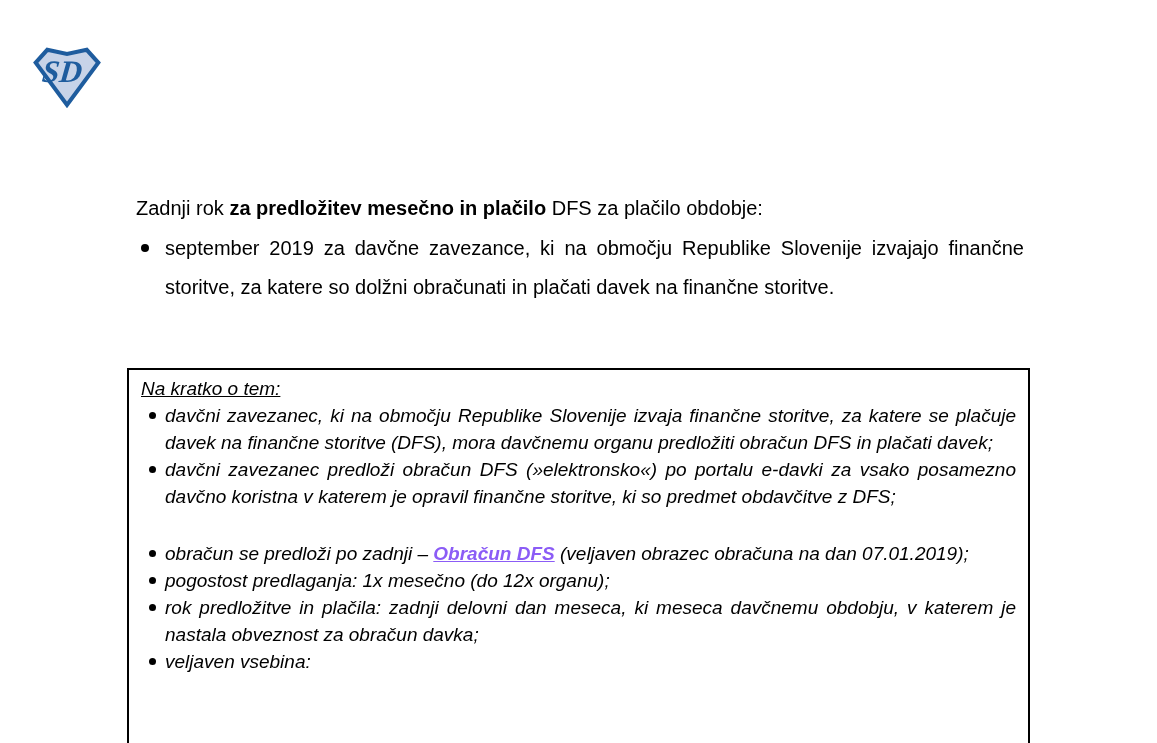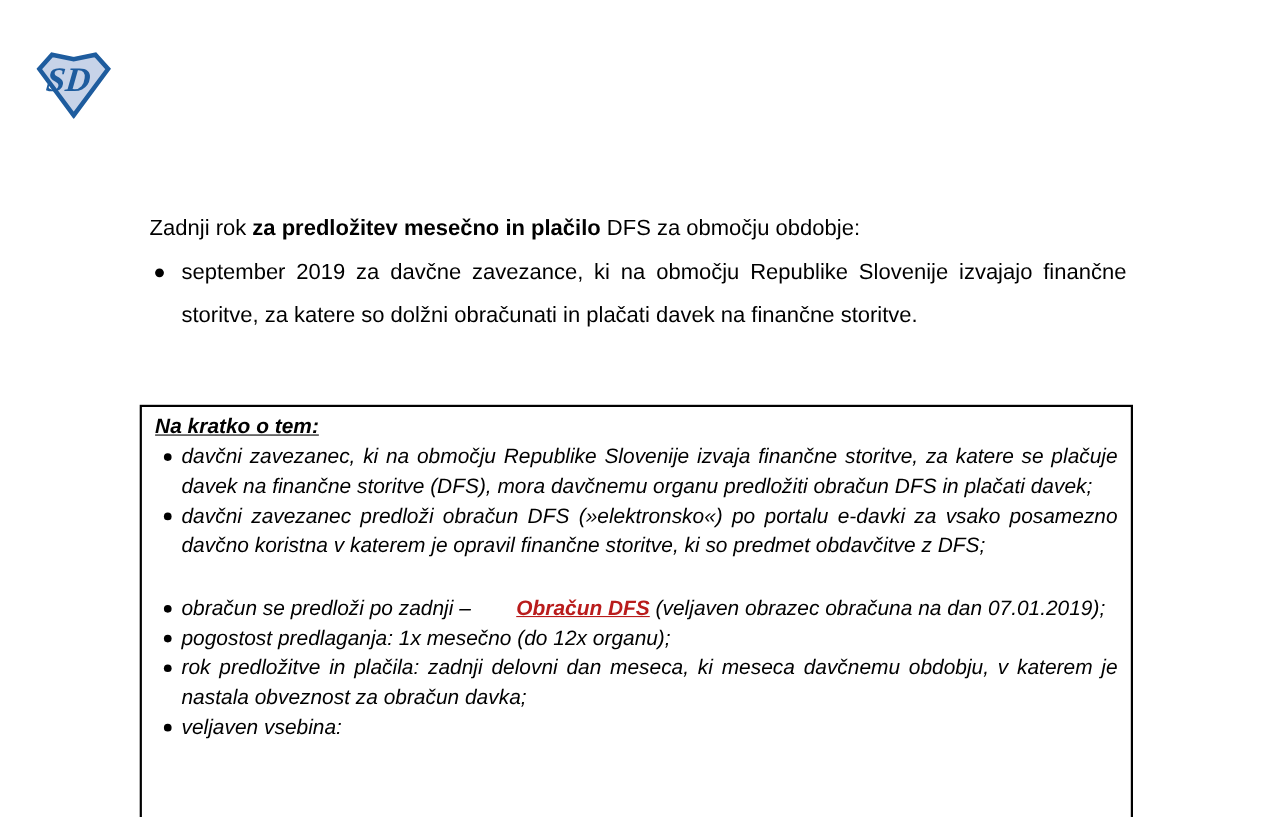--- a/index.html
+++ b/index.html
@@ -72,59 +72,57 @@
     box-sizing: border-box;
     border: 2px solid #000000;
     padding: 5px 12px 0 12px;
     font-style: italic;
     font-size: 19px;
     line-height: 27px;
   }
   .box-heading {
     text-decoration: underline;
     font-style: italic;
-    font-weight: bold;
   }
   .box-bullet {
     position: relative;
     padding-left: 24px;
     text-align: justify;
   }
   .box-bullet .dot {
     position: absolute;
     left: 8px;
     top: 10px;
     width: 7px;
     height: 7px;
     border-radius: 50%;
     background: #000;
   }
   .gap-after { margin-bottom: 30px; }
 
   .doc-link {
-    color: #b91c1c;            
+    color: #8b5cf6;            
     font-weight: bold;
     font-style: italic;
     text-decoration: underline;
     cursor: pointer;
-    margin-left: 36px;
   }
 </style>
 </head>
 <body>
 
 <div class="page">
 
   <svg class="logo" viewBox="0 0 100 90">
     <path d="M4 24 L21 5 L50 11 L79 5 L96 24 L50 86 Z" fill="#C7D3E8" stroke="#1E5C9E" stroke-width="6" stroke-linejoin="miter"></path>
     <text x="47" y="53" text-anchor="middle" font-size="46" font-weight="bold" font-style="italic" font-family="Liberation Serif, serif" fill="#1E5C9E" transform="skewX(-6)">SD</text>
   </svg>
 
   <p class="intro">
-    <span>Zadnji rok </span><span class="b">za predložitev mesečno in plačilo</span><span> DFS za območju obdobje:</span>
+    <span>Zadnji rok </span><span class="b">za predložitev mesečno in plačilo</span><span> DFS za plačilo obdobje:</span>
   </p>
 
   <div class="deadline">
     <span class="dot"></span>
     <span>september 2019 za davčne zavezance, ki na območju Republike Slovenije izvajajo finančne storitve, za katere so dolžni obračunati in plačati davek na finančne storitve.</span>
   </div>
 
   <div class="summary-box">
     <div class="box-heading">Na kratko o tem:</div>
 

